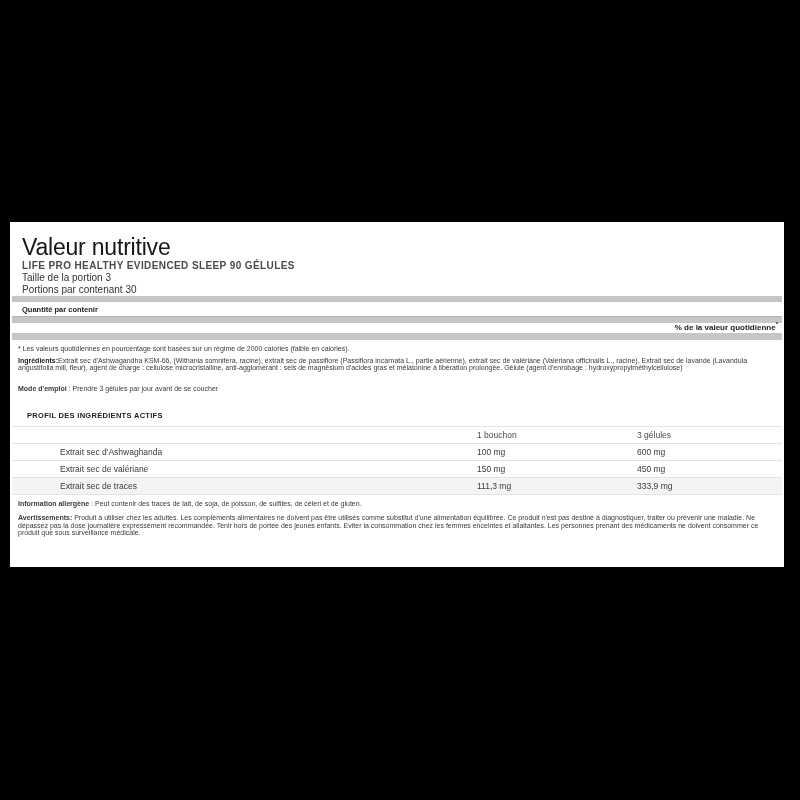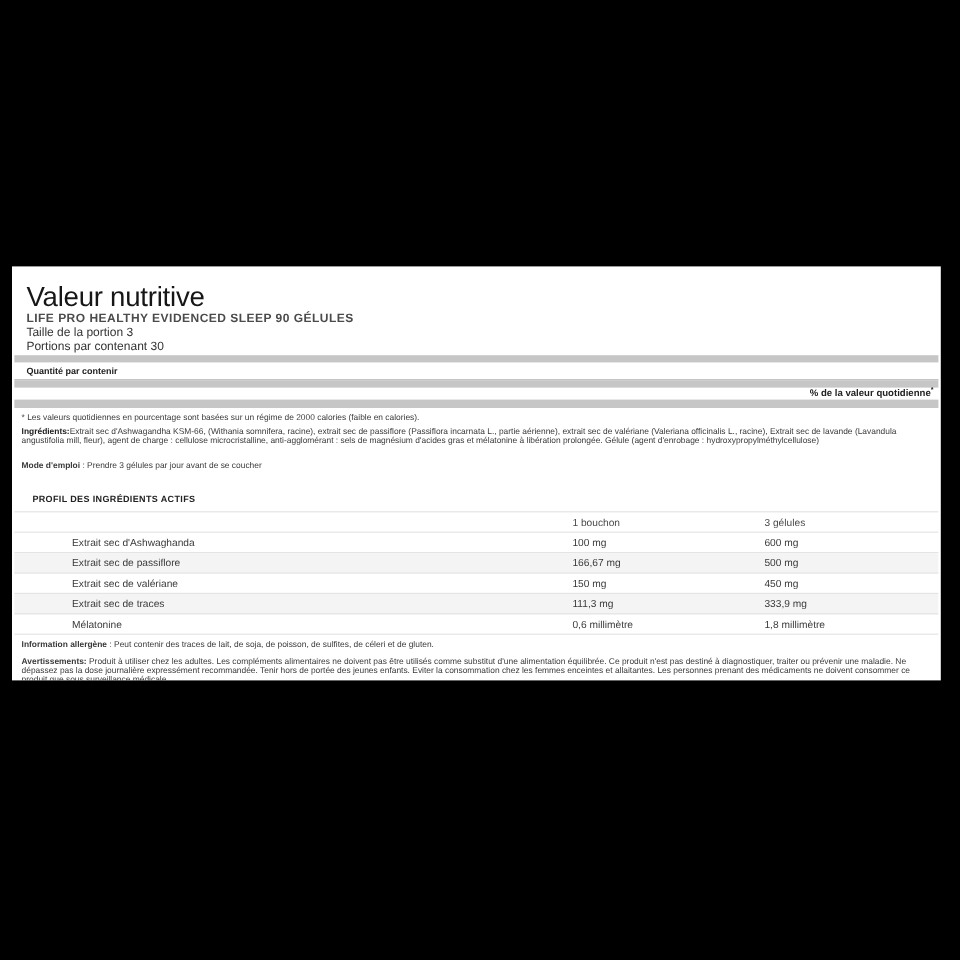--- a/index.html
+++ b/index.html
@@ -121,39 +121,29 @@
   <div class="table">
     <div class="trow">
       <span class="c-one">1 bouchon</span>
       <span class="c-three">3 gélules</span>
     </div>
     <div class="trow">
       <span class="c-name">Extrait sec d'Ashwaghanda</span>
       <span class="c-one">100 mg</span>
       <span class="c-three">600 mg</span>
     </div>
-    <div class="trow alt">
-      <span class="c-name">Extrait sec de passiflore</span>
-      <span class="c-one">166,67 mg</span>
-      <span class="c-three">500 mg</span>
-    </div>
     <div class="trow">
       <span class="c-name">Extrait sec de valériane</span>
       <span class="c-one">150 mg</span>
       <span class="c-three">450 mg</span>
     </div>
     <div class="trow alt">
       <span class="c-name">Extrait sec de traces</span>
       <span class="c-one">111,3 mg</span>
       <span class="c-three">333,9 mg</span>
     </div>
-    <div class="trow">
-      <span class="c-name">Mélatonine</span>
-      <span class="c-one">0,6 millimètre</span>
-      <span class="c-three">1,8 millimètre</span>
-    </div>
   </div>
 
   <div class="allergen-line"><b>Information allergène</b><span> : Peut contenir des traces de lait, de soja, de poisson, de sulfites, de céleri et de gluten.</span></div>
 
   <div class="warnings"><b>Avertissements:</b><span> Produit à utiliser chez les adultes. Les compléments alimentaires ne doivent pas être utilisés comme substitut d'une alimentation équilibrée. Ce produit n'est pas destiné à diagnostiquer, traiter ou prévenir une maladie. Ne dépassez pas la dose journalière expressément recommandée. Tenir hors de portée des jeunes enfants. Eviter la consommation chez les femmes enceintes et allaitantes. Les personnes prenant des médicaments ne doivent consommer ce produit que sous surveillance médicale.</span></div>
 
 </div>
 
 </body></html>

